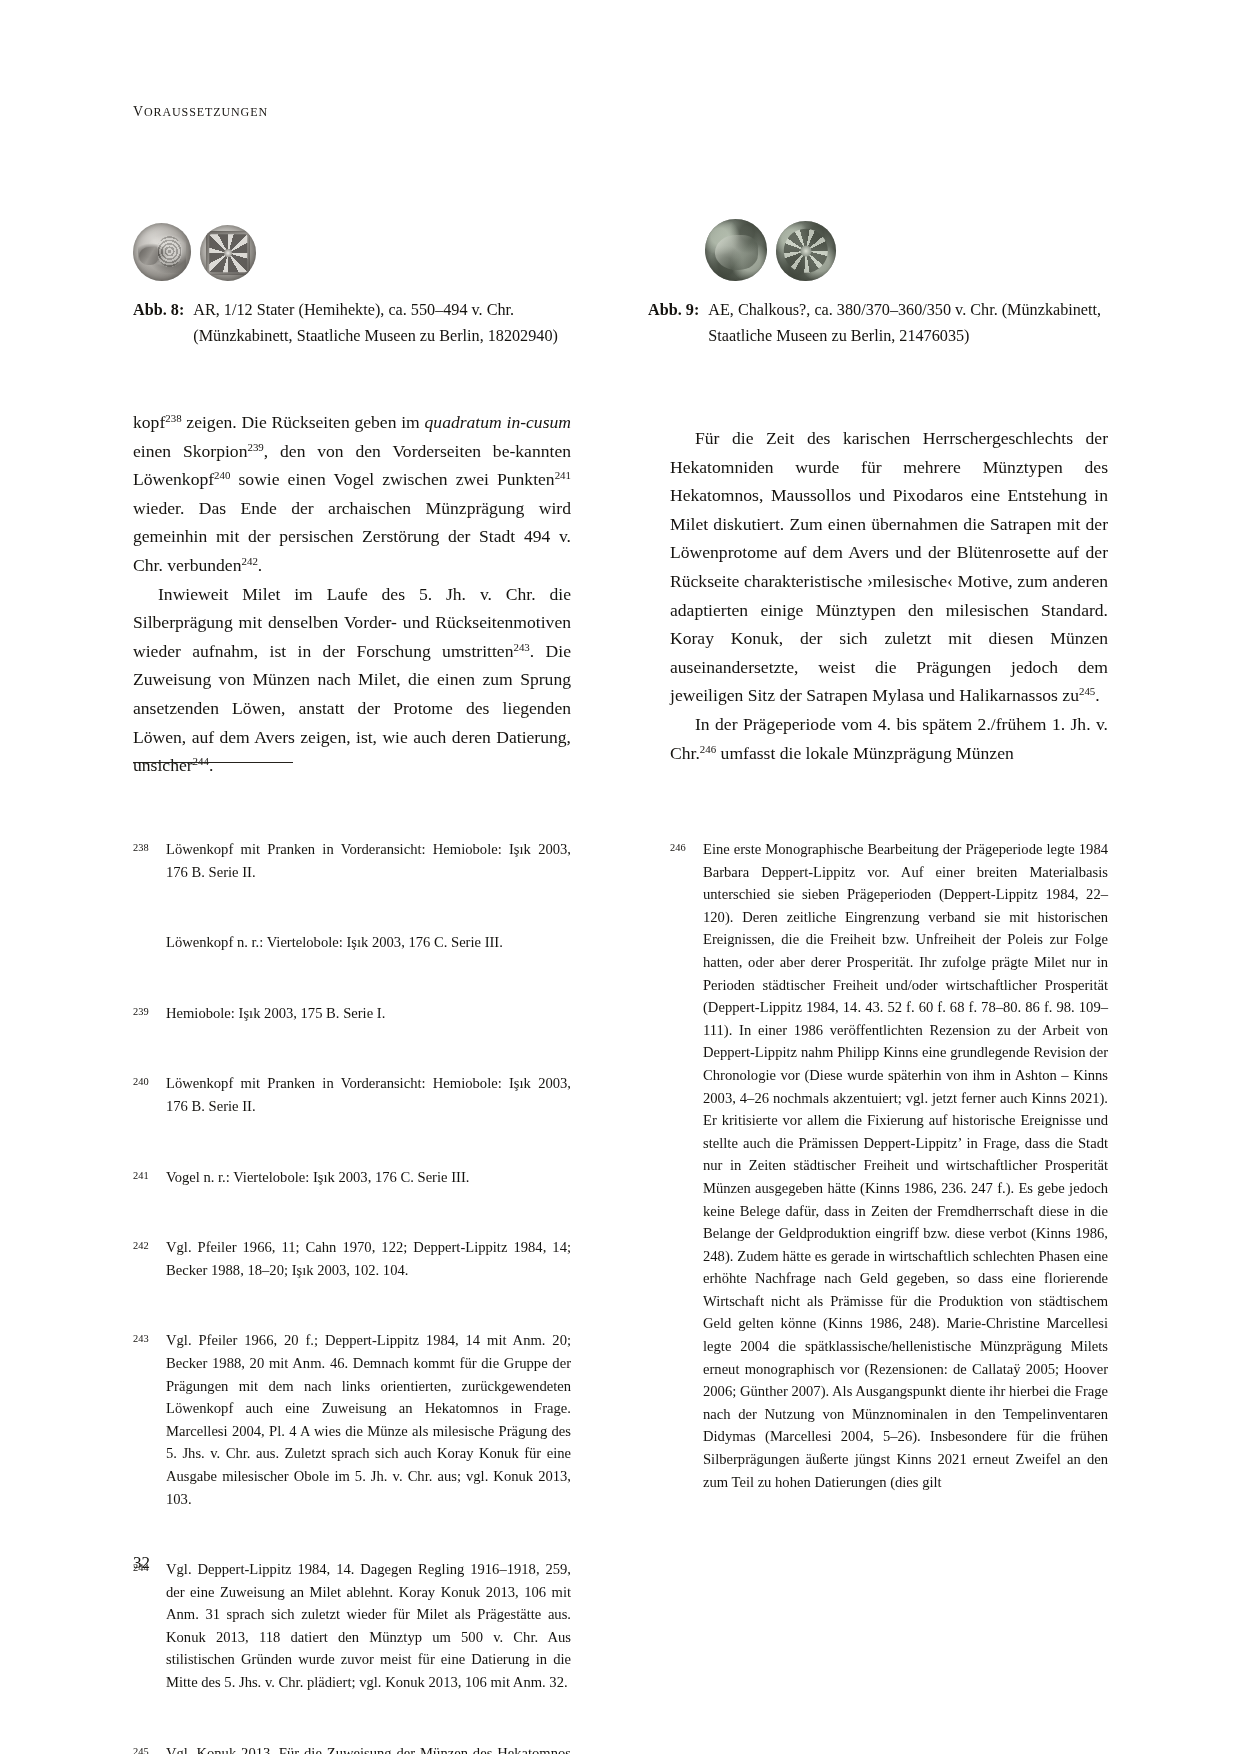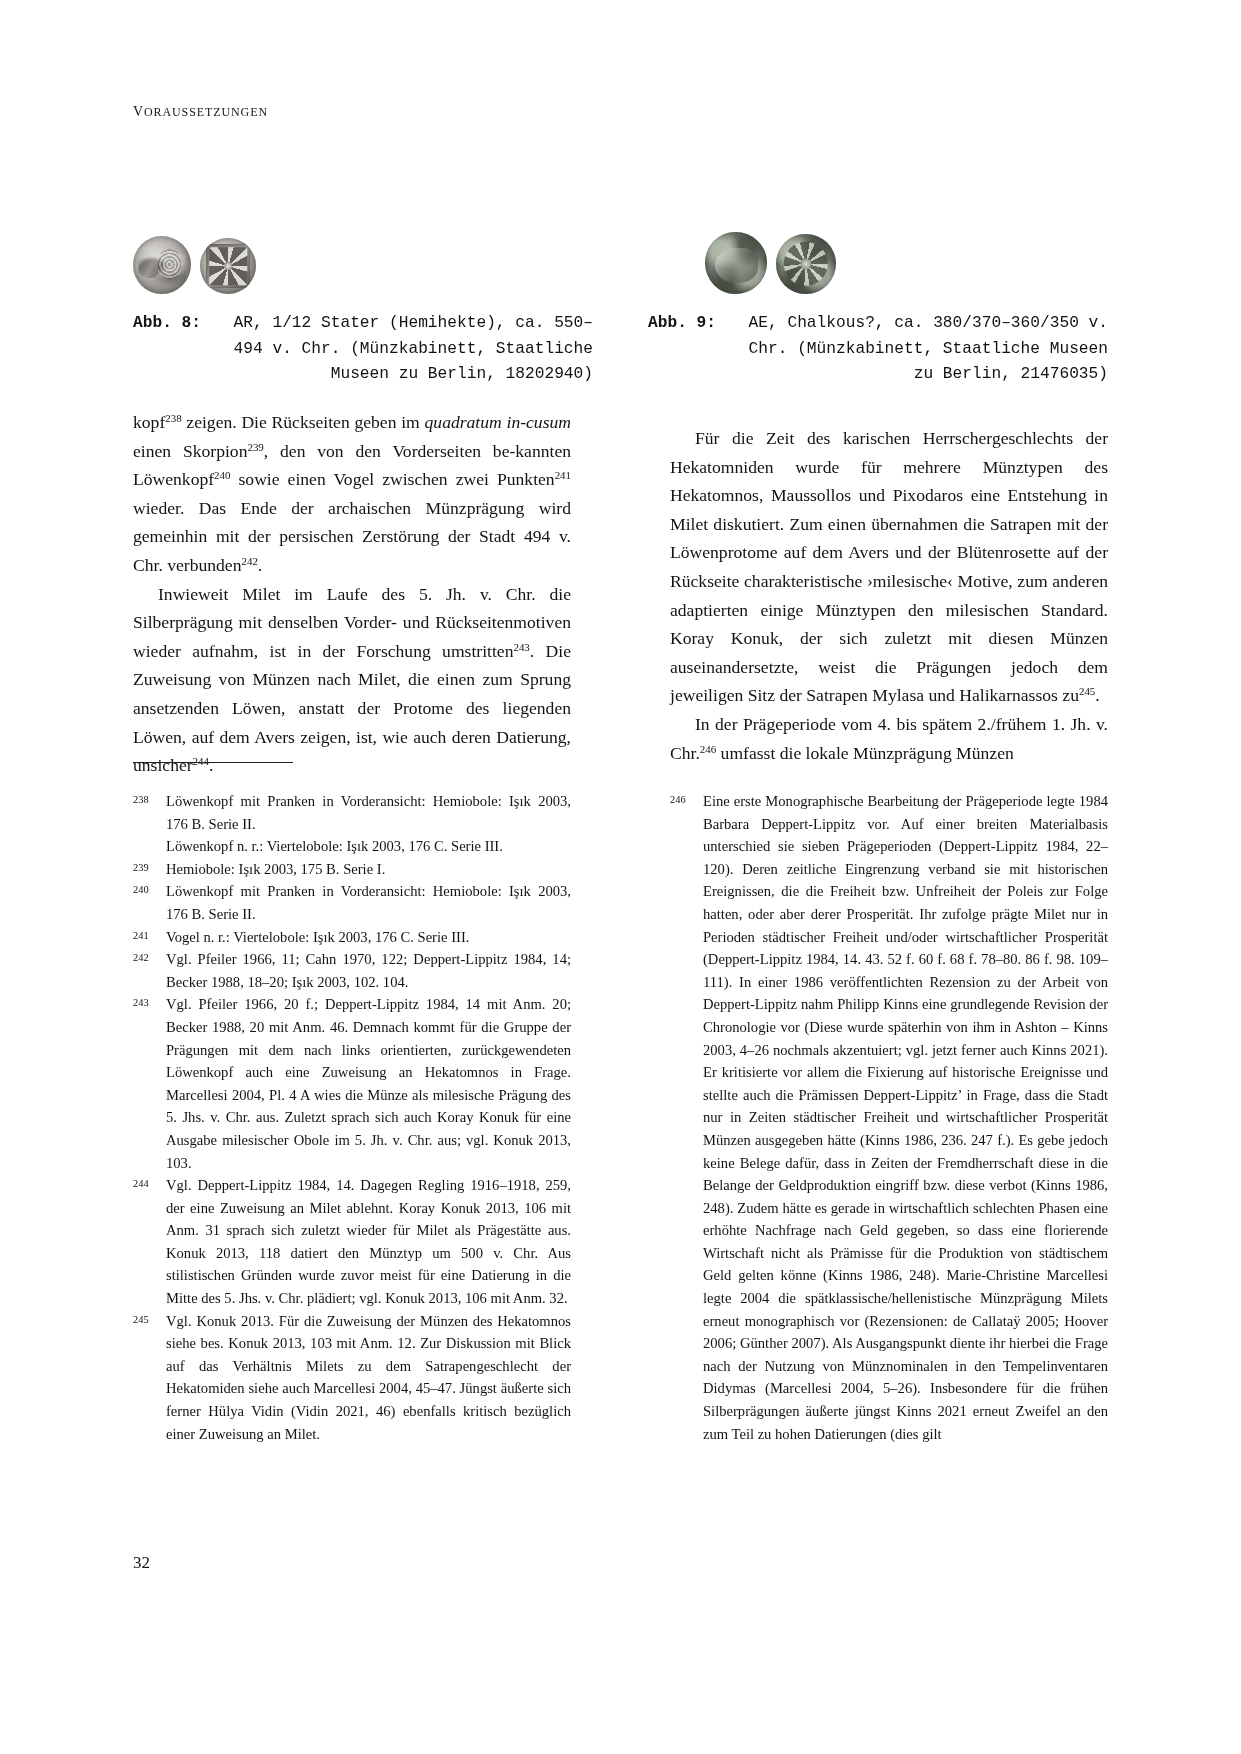--- a/index.html
+++ b/index.html
@@ -33,23 +33,22 @@
   
   .figures {
     position: absolute;
     left: 133px;
     top: 200px;
     width: 975px;
     height: 160px;
   }
   .fig-block {
     position: absolute;
-    top: 16px;
+    top: 3px;
     width: 460px;
-    font-family: Liberation Mono, monospace;
   }
   .fig-block.left { left: 0; }
   .fig-block.right { left: 515px; }
 
   .coin-row {
     display: flex;
     align-items: flex-end;
     gap: 9px;
     height: 78px;
   }
@@ -194,21 +193,21 @@
     line-height: 25.5px;
     display: flex;
     align-items: flex-start;
   }
   .caption .lbl {
     font-weight: bold;
     white-space: nowrap;
     flex: 0 0 auto;
     padding-right: 9px;
   }
-  .caption .txt { flex: 1 1 auto; text-align: right; }
+  .caption .txt { flex: 1 1 auto; }
 
   
   .body-col {
     position: absolute;
     top: 408px;
     width: 438px;
     font-size: 17.6px;
     line-height: 28.6px;
     text-align: justify;
     text-justify: inter-word;
@@ -253,21 +252,21 @@
     position: absolute;
     left: 0;
     top: 0;
     width: 26px;
     text-align: left;
     font-size: 10.4px;
     line-height: 17px;
     padding-top: 1px;
   }
   .fn p { margin: 0; }
-  .fn .cont { text-indent: 0; }
+  .fn .cont { text-indent: 0; margin-top: 48px; }
 
   
   .folio {
     position: absolute;
     left: 133px;
     top: 1553px;
     font-size: 17px;
   }
 </style>
 </head>

